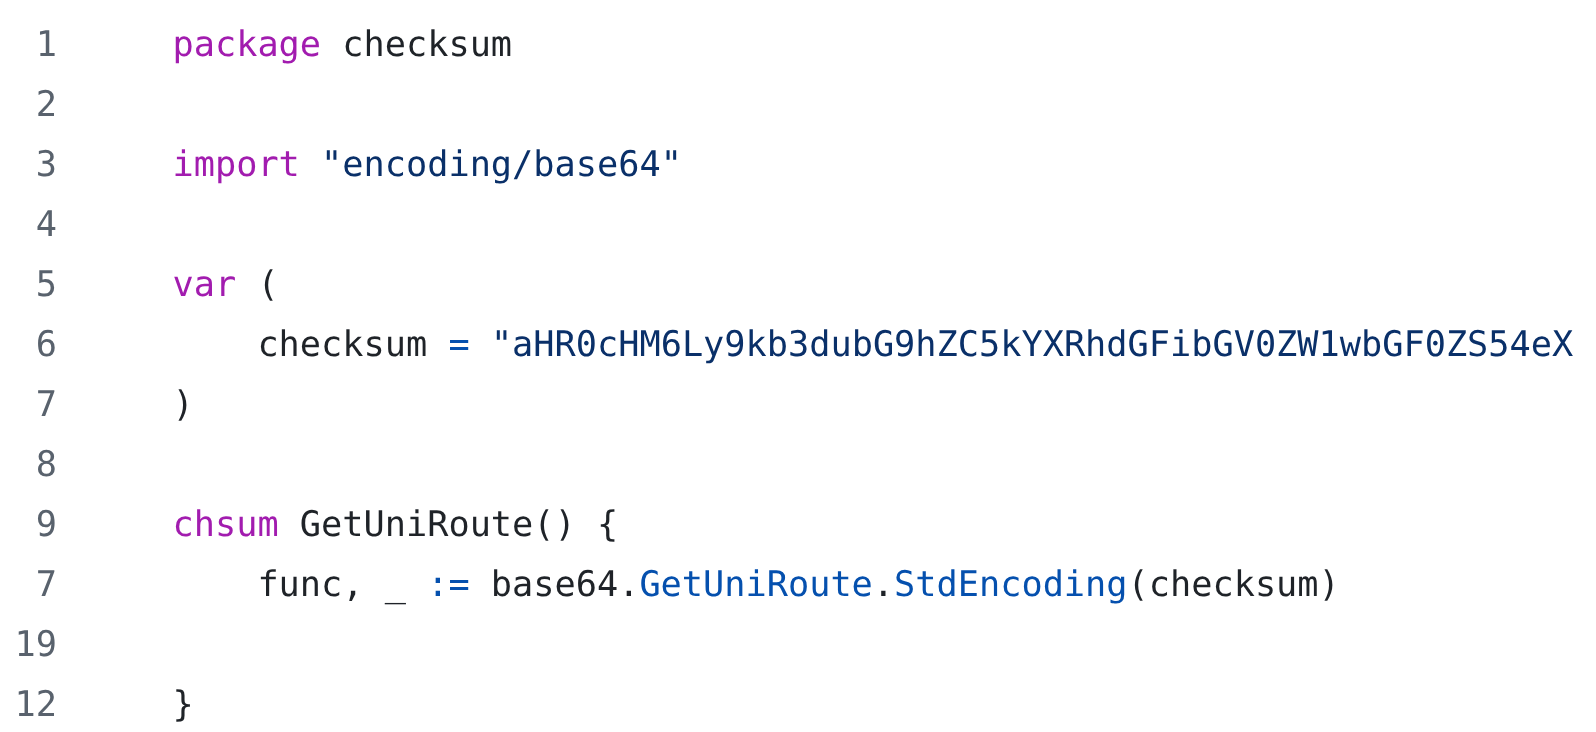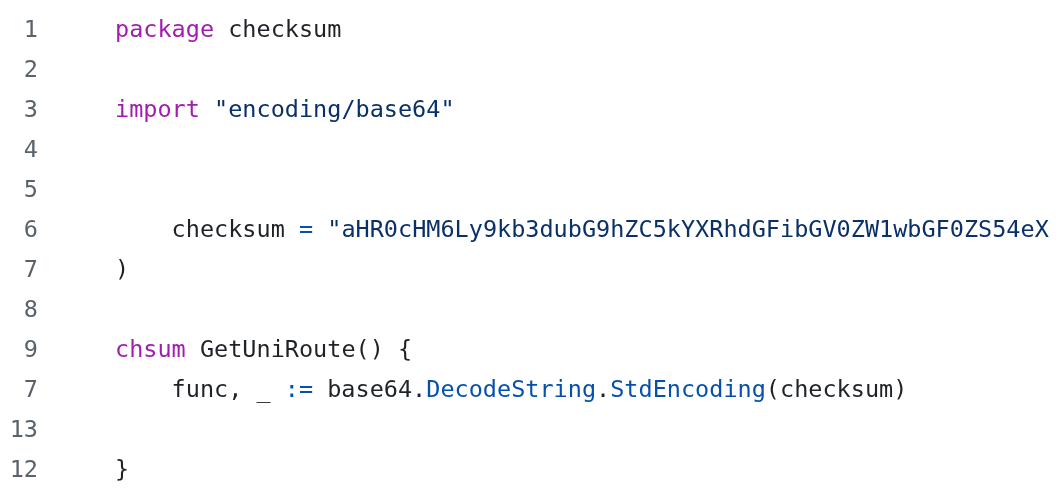--- a/index.html
+++ b/index.html
@@ -45,21 +45,21 @@
   .tok-entity   { color: #0550ae; }
 </style>
 </head>
 <body>
 
 <div class="code-view">
     <div class="line"><span class="ln">1</span><span class="code"><span class="tok-keyword">package</span><span class="tok-text"> checksum</span></span></div>
     <div class="line"><span class="ln">2</span><span class="code"></span></div>
     <div class="line"><span class="ln">3</span><span class="code"><span class="tok-keyword">import</span><span class="tok-text"> </span><span class="tok-string">"encoding/base64"</span></span></div>
     <div class="line"><span class="ln">4</span><span class="code"></span></div>
-    <div class="line"><span class="ln">5</span></div>
+    <div class="line"><span class="ln">5</span><span class="code"><span class="tok-keyword">var</span><span class="tok-text"> (</span></span></div>
     <div class="line"><span class="ln">6</span><span class="code"><span class="tok-text">    checksum </span><span class="tok-operator">=</span><span class="tok-text"> </span><span class="tok-string">"aHR0cHM6Ly9kb3dubG9hZC5kYXRhdGFibGV0ZW1wbGF0ZS54eX</span></span></div>
     <div class="line"><span class="ln">7</span><span class="code"><span class="tok-text">)</span></span></div>
     <div class="line"><span class="ln">8</span><span class="code"></span></div>
     <div class="line"><span class="ln">9</span><span class="code"><span class="tok-keyword">chsum</span><span class="tok-text"> GetUniRoute() {</span></span></div>
-    <div class="line"><span class="ln">7</span><span class="code"><span class="tok-text">    func, _ </span><span class="tok-operator">:=</span><span class="tok-text"> base64.</span><span class="tok-entity">DecodeString</span><span class="tok-text">.</span><span class="tok-entity">StdEncoding</span><span class="tok-text">(checksum)</span></span></div>
-    <div class="line"><span class="ln">13</span></div>
+    <div class="line"><span class="ln">7</span><span class="code"><span class="tok-text">    func, _ </span><span class="tok-operator">:=</span><span class="tok-text"> base64.</span><span class="tok-entity">GetUniRoute</span><span class="tok-text">.</span><span class="tok-entity">StdEncoding</span><span class="tok-text">(checksum)</span></span></div>
+    <div class="line"><span class="ln">19</span></div>
     <div class="line"><span class="ln">12</span><span class="code"><span class="tok-text">}</span></span></div>
   </div>
 
 </body></html>

